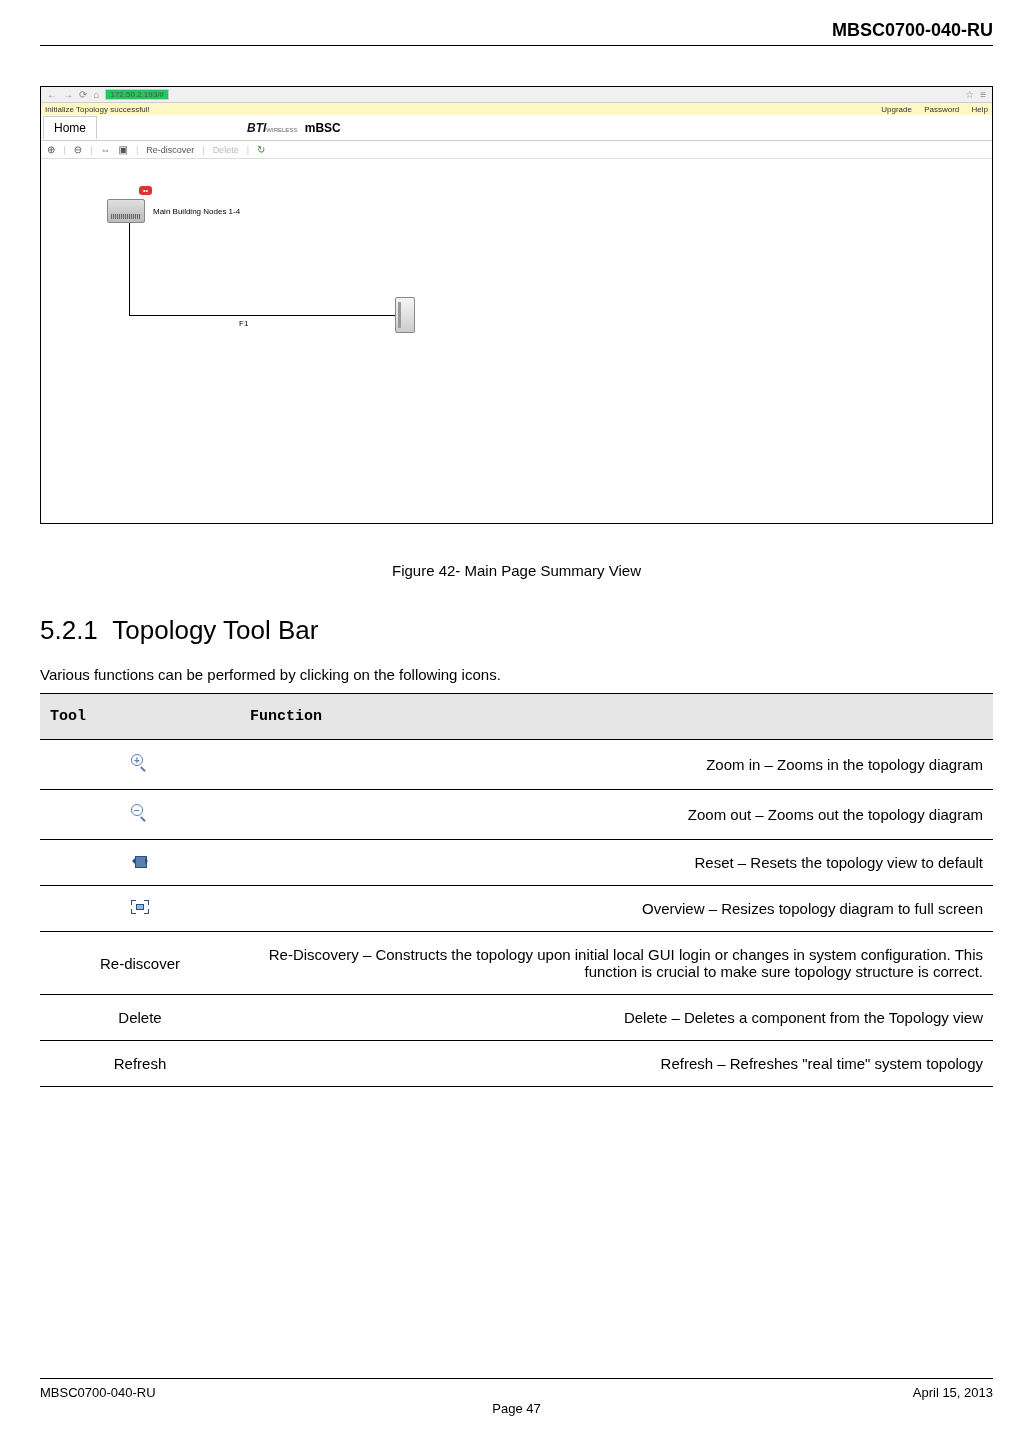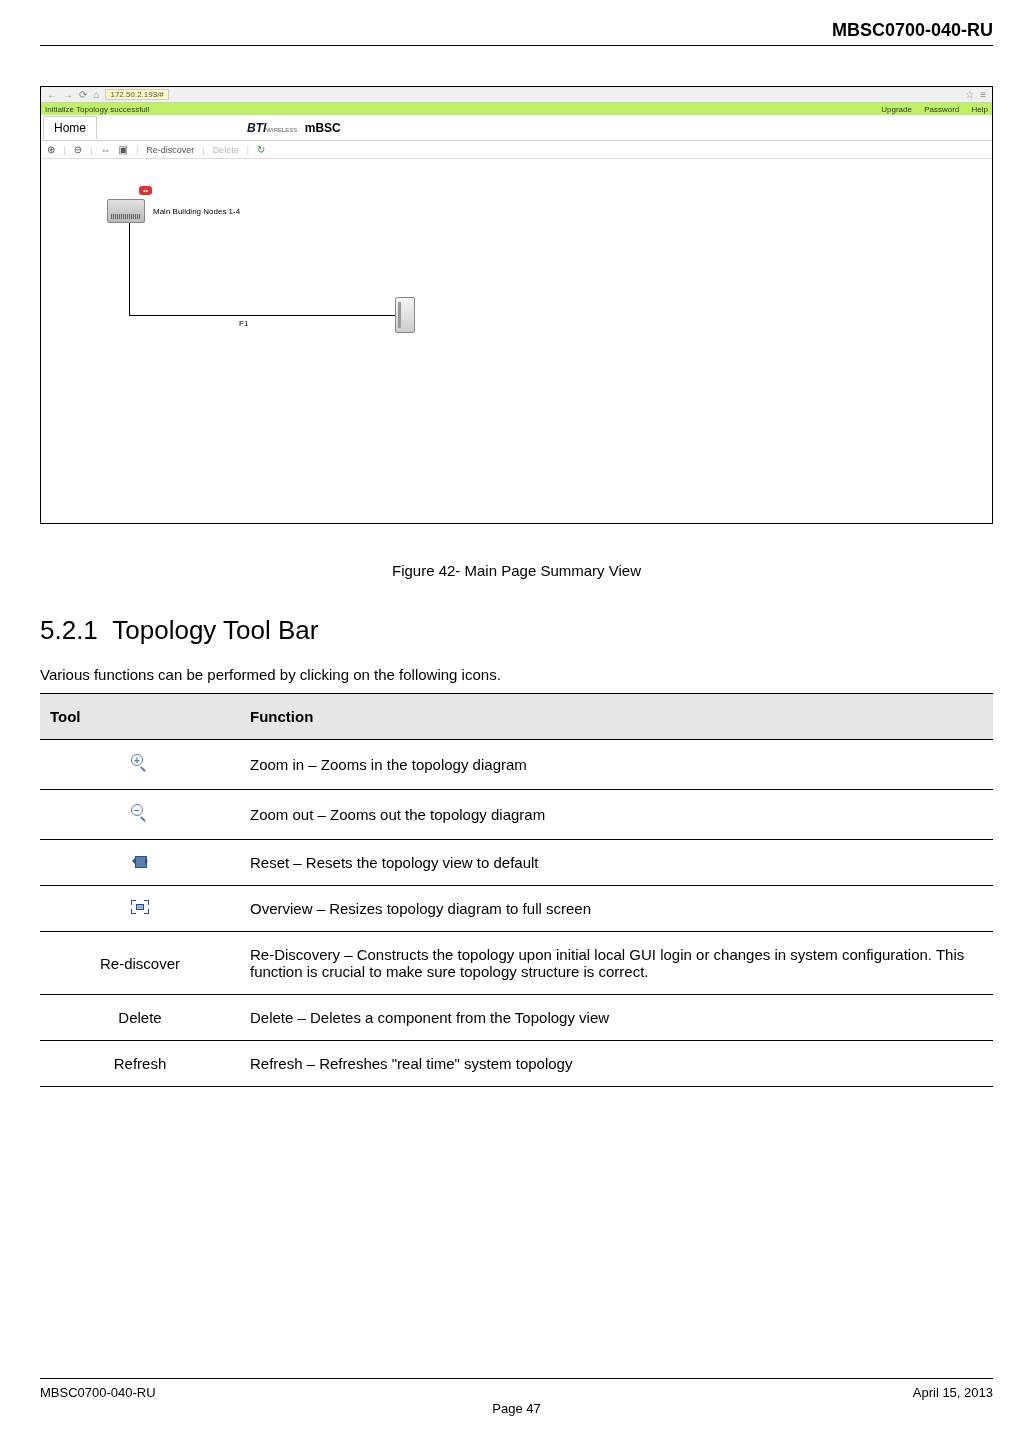--- a/index.html
+++ b/index.html
@@ -43,27 +43,27 @@
       gap: 6px;
       color: #555;
     }
     .browser-bar .nav-icon {
       font-size: 10px;
       color: #888;
     }
     .browser-bar .url-box {
       border: 1px solid #ccc;
       padding: 0 4px;
-      background: #fef9c3;
+      background: #22c55e;
       font-size: 8px;
     }
     .browser-bar .spacer { flex: 1; }
     .status-bar {
       height: 12px;
-      background: #bef264;
+      background: #fef9c3;
       font-size: 8px;
       color: #333;
       padding: 0 4px;
       display: flex;
       justify-content: space-between;
       align-items: center;
     }
     .status-bar .right-links span { margin-left: 10px; text-align: right; }
     .app-header {
       height: 26px;
@@ -208,27 +208,28 @@
     table.func-table th, table.func-table td {
       border-top: 1.5px solid #000;
       border-bottom: 1.5px solid #000;
       padding: 14px 10px;
       text-align: left;
       vertical-align: middle;
     }
     table.func-table th {
       background: #e6e6e6;
       font-weight: bold;
+      font-family: Liberation Mono, monospace;
     }
     table.func-table td.tool-cell {
       text-align: center;
       width: 200px;
     }
     table.func-table td.func-cell {
-      text-align: left;
+      text-align: right;
     }
     .justify { text-align: justify; }
 
     .icon-mag {
       display: inline-block;
       position: relative;
       width: 18px; height: 18px;
     }
     .icon-mag .lens {
       position: absolute;

